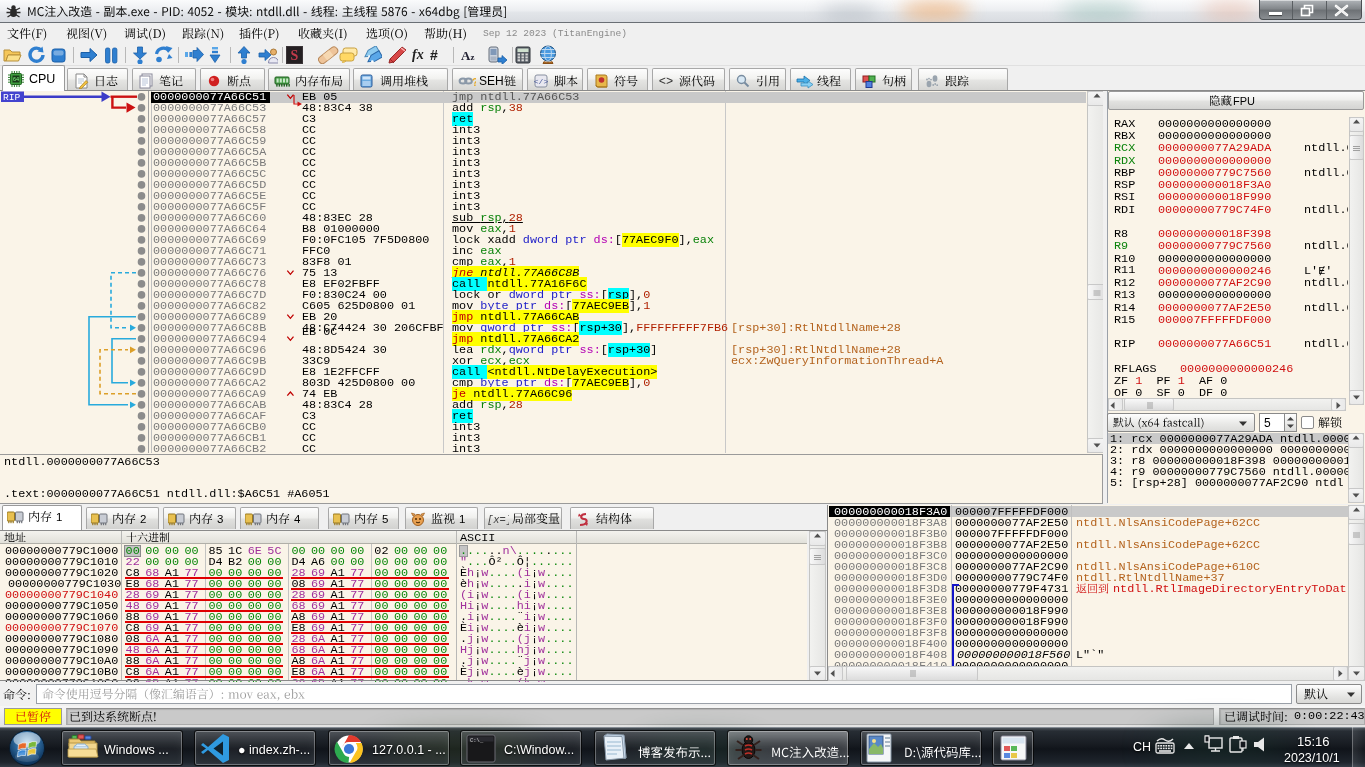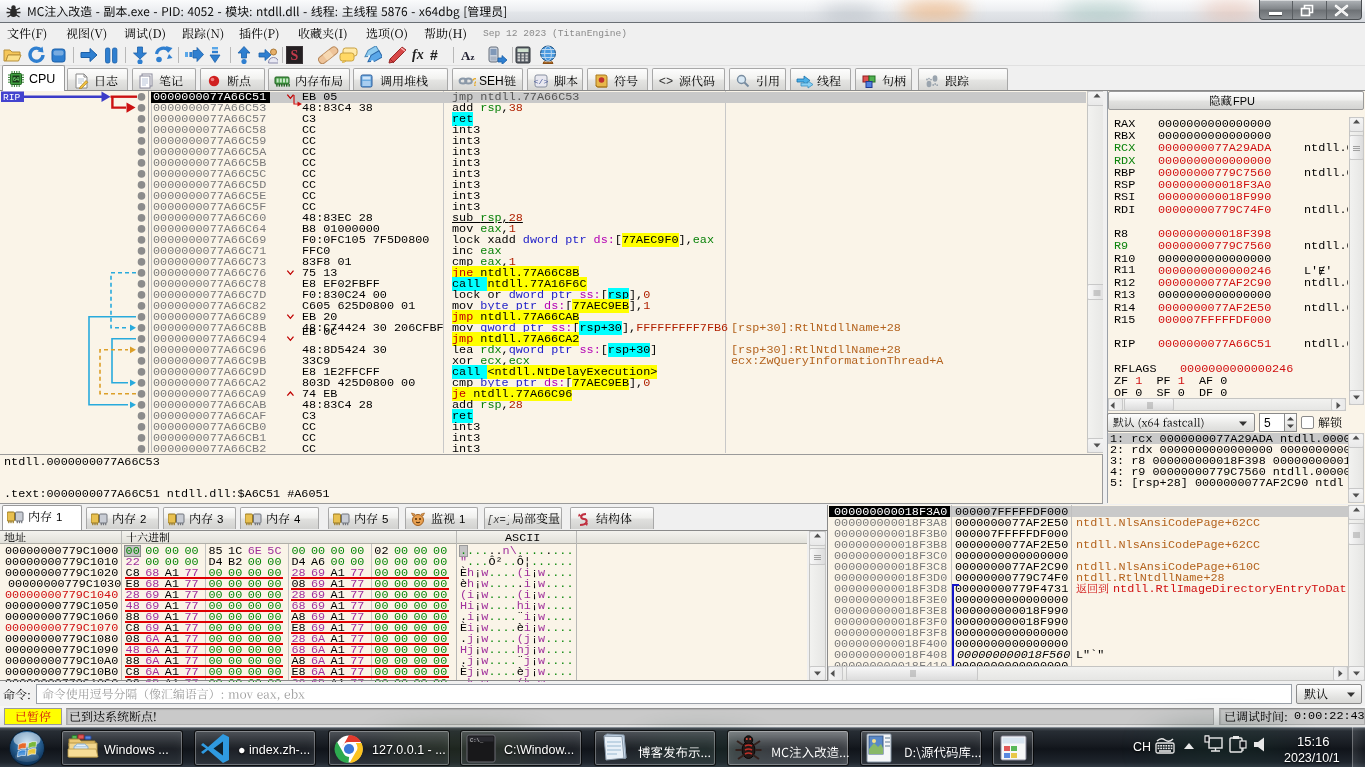--- a/index.html
+++ b/index.html
@@ -325,21 +325,21 @@
 <div class="m" style="left:302px;top:234.5px;color:#000;">F0:0FC105 7F5D0800</div>
 <div class="m" style="left:452px;top:234.5px;color:#000;"><span style="">lock xadd </span><span style="color:#2020c8;">dword ptr </span><span style="color:#b400b4;">ds:</span><span style="">[</span><span style="background:#ffff00;">77AEC9F0</span><span style="">],</span><span style="color:#098209;">eax</span></div>
 <div class="m" style="left:153px;top:245.5px;color:#7a7a7a;">0000000077A66C71</div>
 <div class="m" style="left:302px;top:245.5px;color:#000;">FFC0</div>
 <div class="m" style="left:452px;top:245.5px;color:#000;"><span style="">inc </span><span style="color:#098209;">eax</span></div>
 <div class="m" style="left:153px;top:256.5px;color:#7a7a7a;">0000000077A66C73</div>
 <div class="m" style="left:302px;top:256.5px;color:#000;">83F8 01</div>
 <div class="m" style="left:452px;top:256.5px;color:#000;"><span style="">cmp </span><span style="color:#098209;">eax</span><span style="">,</span><span style="color:#b02000;">1</span></div>
 <div class="m" style="left:153px;top:267.5px;color:#7a7a7a;">0000000077A66C76</div>
 <div class="m" style="left:302px;top:267.5px;color:#000;">75 13</div>
-<div class="m" style="left:452px;top:267.5px;color:#000;"><span style="color:#c00000;background:#ffff00;">jne </span><span style="background:#ffff00;">ntdll.77A66C8B</span></div>
+<div class="m" style="left:452px;top:267.5px;color:#000;font-style:italic;"><span style="color:#c00000;background:#ffff00;">jne </span><span style="background:#ffff00;">ntdll.77A66C8B</span></div>
 <div class="m" style="left:153px;top:278.5px;color:#7a7a7a;">0000000077A66C78</div>
 <div class="m" style="left:302px;top:278.5px;color:#000;">E8 EF02FBFF</div>
 <div class="m" style="left:452px;top:278.5px;color:#000;"><span style="background:#00ffff;">call </span><span style="background:#ffff00;">ntdll.77A16F6C</span></div>
 <div class="m" style="left:153px;top:289.5px;color:#7a7a7a;">0000000077A66C7D</div>
 <div class="m" style="left:302px;top:289.5px;color:#000;">F0:830C24 00</div>
 <div class="m" style="left:452px;top:289.5px;color:#000;"><span style="">lock or </span><span style="color:#2020c8;">dword ptr </span><span style="color:#b400b4;">ss:</span><span style="">[</span><span style="background:#00ffff;">rsp</span><span style="">],</span><span style="color:#b02000;">0</span></div>
 <div class="m" style="left:153px;top:300.5px;color:#7a7a7a;">0000000077A66C82</div>
 <div class="m" style="left:302px;top:300.5px;color:#000;">C605 625D0800 01</div>
 <div class="m" style="left:452px;top:300.5px;color:#000;"><span style="">mov </span><span style="color:#2020c8;">byte ptr </span><span style="color:#b400b4;">ds:</span><span style="">[</span><span style="background:#ffff00;">77AEC9EB</span><span style="">],</span><span style="color:#b02000;">1</span></div>
 <div class="m" style="left:153px;top:311.5px;color:#7a7a7a;">0000000077A66C89</div>
@@ -647,21 +647,21 @@
 <svg class="ic" style="left:487px;top:512px" width="22" height="14" viewBox="0 0 22 14">
     <text x="0" y="11" font-size="10.5" fill="#444" font-family="Liberation Mono" font-style="italic">[x=]</text>
   </svg>
 <div style="left:570px;top:507px;width:84px;height:22px;background:linear-gradient(180deg,#fdfdfd,#f0f0ee 45%,#e0e0de 55%,#d2d2d0);border:1px solid #a8a8a8;border-bottom:none;border-radius:2px 2px 0 0"></div>
 <svg class="ic" style="left:576px;top:512px" width="14" height="15" viewBox="0 0 14 15">
     <path d="M10 2 C4 2 4 7 8 7 C12 7 12 13 4 13" fill="none" stroke="#c03040" stroke-width="2.2"></path>
     <path d="M3 1.5 L5.5 4 2 4.5zM11 14 L8.5 11.5 12 11z" fill="#c03040"></path>
   </svg>
 <div style="left:0;top:530px;width:1365px;height:1px;background:#8a8a8a"></div>
 <div style="left:0;top:531px;width:807px;height:13px;background:linear-gradient(180deg,#f4f3ee,#e2e1da);border-bottom:1px solid #b0afa8"></div>
-<div class="m" style="left:460px;top:532.5px;color:#000;margin-left:45px;">ASCII</div>
+<div class="m" style="left:460px;top:532.5px;color:#000;">ASCII</div>
 <div style="left:0px;top:544px;width:807px;height:137px;background:#faf4e8;"></div>
 <div style="left:121px;top:531px;width:1px;height:150px;background:#b8b8b6"></div>
 <div style="left:456px;top:531px;width:1px;height:150px;background:#b8b8b6"></div>
 <div style="left:576px;top:531px;width:1px;height:150px;background:#b8b8b6"></div>
 <div style="left:204.5px;top:544px;width:1px;height:137px;background:#c4c4c2"></div>
 <div style="left:287.5px;top:544px;width:1px;height:137px;background:#c4c4c2"></div>
 <div style="left:370.5px;top:544px;width:1px;height:137px;background:#c4c4c2"></div>
 <div style="left:124px;top:545px;width:17px;height:12px;background:#c4c4c4;border:1px solid #8a8a8a"></div>
 <div style="left:459px;top:545px;width:8.5px;height:12px;background:#c4c4c4;border:1px solid #9a9a9a"></div>
 <div class="m" style="left:5px;top:546px;color:#000;">00000000779C1000</div>
@@ -947,21 +947,21 @@
 <div class="m" style="left:834px;top:539.6px;color:#7a7a7a;">000000000018F3B8</div>
 <div class="m" style="left:955px;top:539.6px;color:#000;">0000000077AF2E50</div>
 <div class="m" style="left:1076px;top:539.6px;color:#b4631e;">ntdll.NlsAnsiCodePage+62CC</div>
 <div class="m" style="left:834px;top:550.6px;color:#7a7a7a;">000000000018F3C0</div>
 <div class="m" style="left:955px;top:550.6px;color:#000;">0000000000000000</div>
 <div class="m" style="left:834px;top:561.6px;color:#7a7a7a;">000000000018F3C8</div>
 <div class="m" style="left:955px;top:561.6px;color:#000;">0000000077AF2C90</div>
 <div class="m" style="left:1076px;top:561.6px;color:#b4631e;">ntdll.NlsAnsiCodePage+610C</div>
 <div class="m" style="left:834px;top:572.6px;color:#7a7a7a;">000000000018F3D0</div>
 <div class="m" style="left:955px;top:572.6px;color:#000;">00000000779C74F0</div>
-<div class="m" style="left:1076px;top:572.6px;color:#b4631e;">ntdll.RtlNtdllName+28</div>
+<div class="m" style="left:1076px;top:572.6px;color:#b4631e;">ntdll.RtlNtdllName+37</div>
 <div class="m" style="left:834px;top:583.6px;color:#7a7a7a;">000000000018F3D8</div>
 <div class="m" style="left:955px;top:583.6px;color:#000;">00000000779F4731</div>
 <div class="m" style="left:1113px;top:583.6px;color:#d01010;width:235px;overflow:hidden">ntdll.RtlImageDirectoryEntryToDat</div>
 <div class="m" style="left:834px;top:594.6px;color:#7a7a7a;">000000000018F3E0</div>
 <div class="m" style="left:955px;top:594.6px;color:#000;">0000000000000000</div>
 <div class="m" style="left:834px;top:605.6px;color:#7a7a7a;">000000000018F3E8</div>
 <div class="m" style="left:955px;top:605.6px;color:#000;">000000000018F990</div>
 <div class="m" style="left:834px;top:616.6px;color:#7a7a7a;">000000000018F3F0</div>
 <div class="m" style="left:955px;top:616.6px;color:#000;">000000000018F990</div>
 <div class="m" style="left:834px;top:627.6px;color:#7a7a7a;">000000000018F3F8</div>

